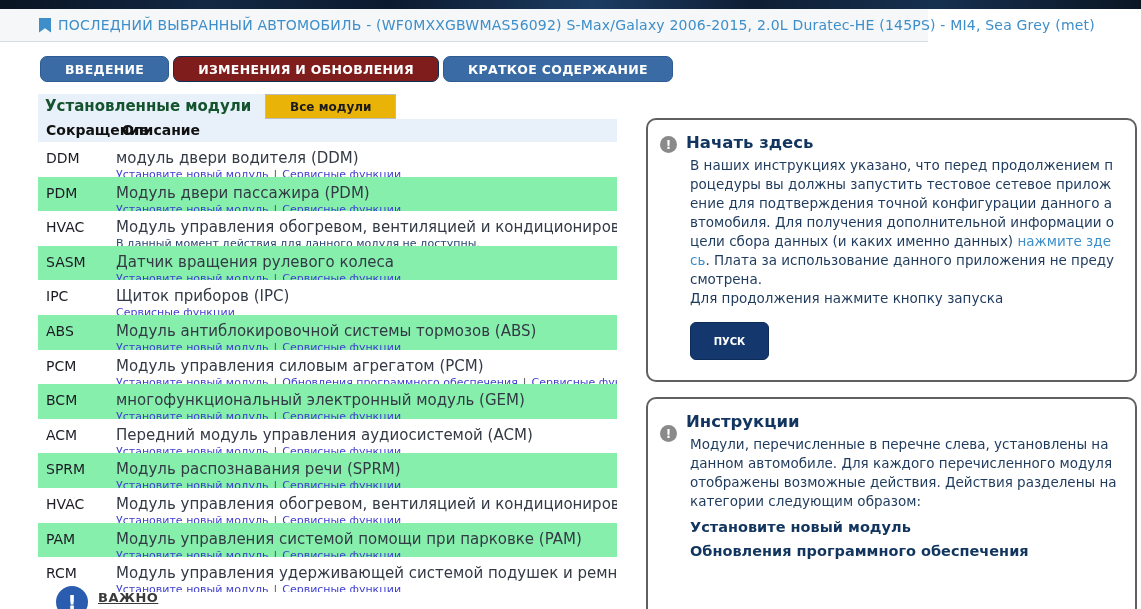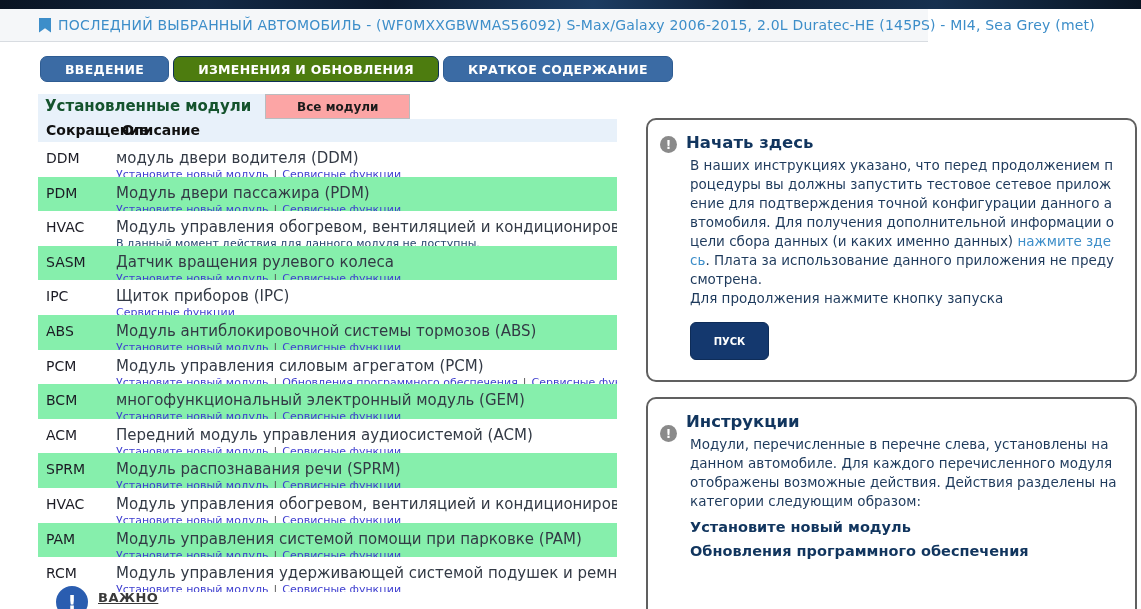--- a/index.html
+++ b/index.html
@@ -16,28 +16,28 @@
     background:#f5f7f9; border-bottom:1px solid #d8dce1; display:flex; align-items:center; }
   .bookmark { width:12px; height:15px; margin-left:39px; margin-right:7px;
     background:#3d8ec9; clip-path:polygon(0 0,100% 0,100% 100%,50% 72%,0 100%); flex:none; }
   .vehicle-title { color:#3d8ec9; font-size:14px; letter-spacing:.2px; white-space:nowrap; }
 
   
   .tab-bar { position:absolute; top:56px; left:40px; display:flex; gap:4px; }
   .tab { height:20px; padding:12px 24px; display:flex; align-items:center; justify-content:center;
     background:#3b6ba4; color:#fff; font-size:12.5px; font-weight:bold; letter-spacing:.3px;
     border:1px solid #2e5c92; border-radius:7px; cursor:pointer; }
-  .tab.active { background:#4d7c0f; border-color:#0e3058; }
+  .tab.active { background:#7f1d1d; border-color:#0e3058; }
 
   
   .left-col { position:absolute; top:94px; left:38px; width:579px; }
   .subtab-bar { display:flex; height:25px; }
   .subtab-active { background:#e8f1fa; color:#14532d; font-weight:bold; font-size:15px;
     padding:3px 14px 0 7px; white-space:nowrap; }
-  .subtab-inactive { background:#fca5a5; border:1px solid #b9bcbf; width:145px; color:#1b1b1b;
+  .subtab-inactive { background:#eab308; border:1px solid #b9bcbf; width:131px; color:#1b1b1b;
     font-weight:bold; font-size:12px; display:flex; align-items:center; justify-content:center; cursor:pointer; }
 
   
   .mod-table { width:579px; background:#fff; }
   .thead { position:relative; height:23px; background:#e8f1fa; }
   .th { position:absolute; top:3px; font-size:14px; font-weight:bold; color:#111; white-space:nowrap; }
   .th-abbr { left:8px; } .th-desc { left:84px; }
   .trow { display:flex; height:34.6px; overflow:hidden; }
   .trow.alt { background:#86efac; }
   .td-abbr { flex:none; width:78px; padding:8px 0 0 8px; font-size:14px; color:#1b1b24; }

